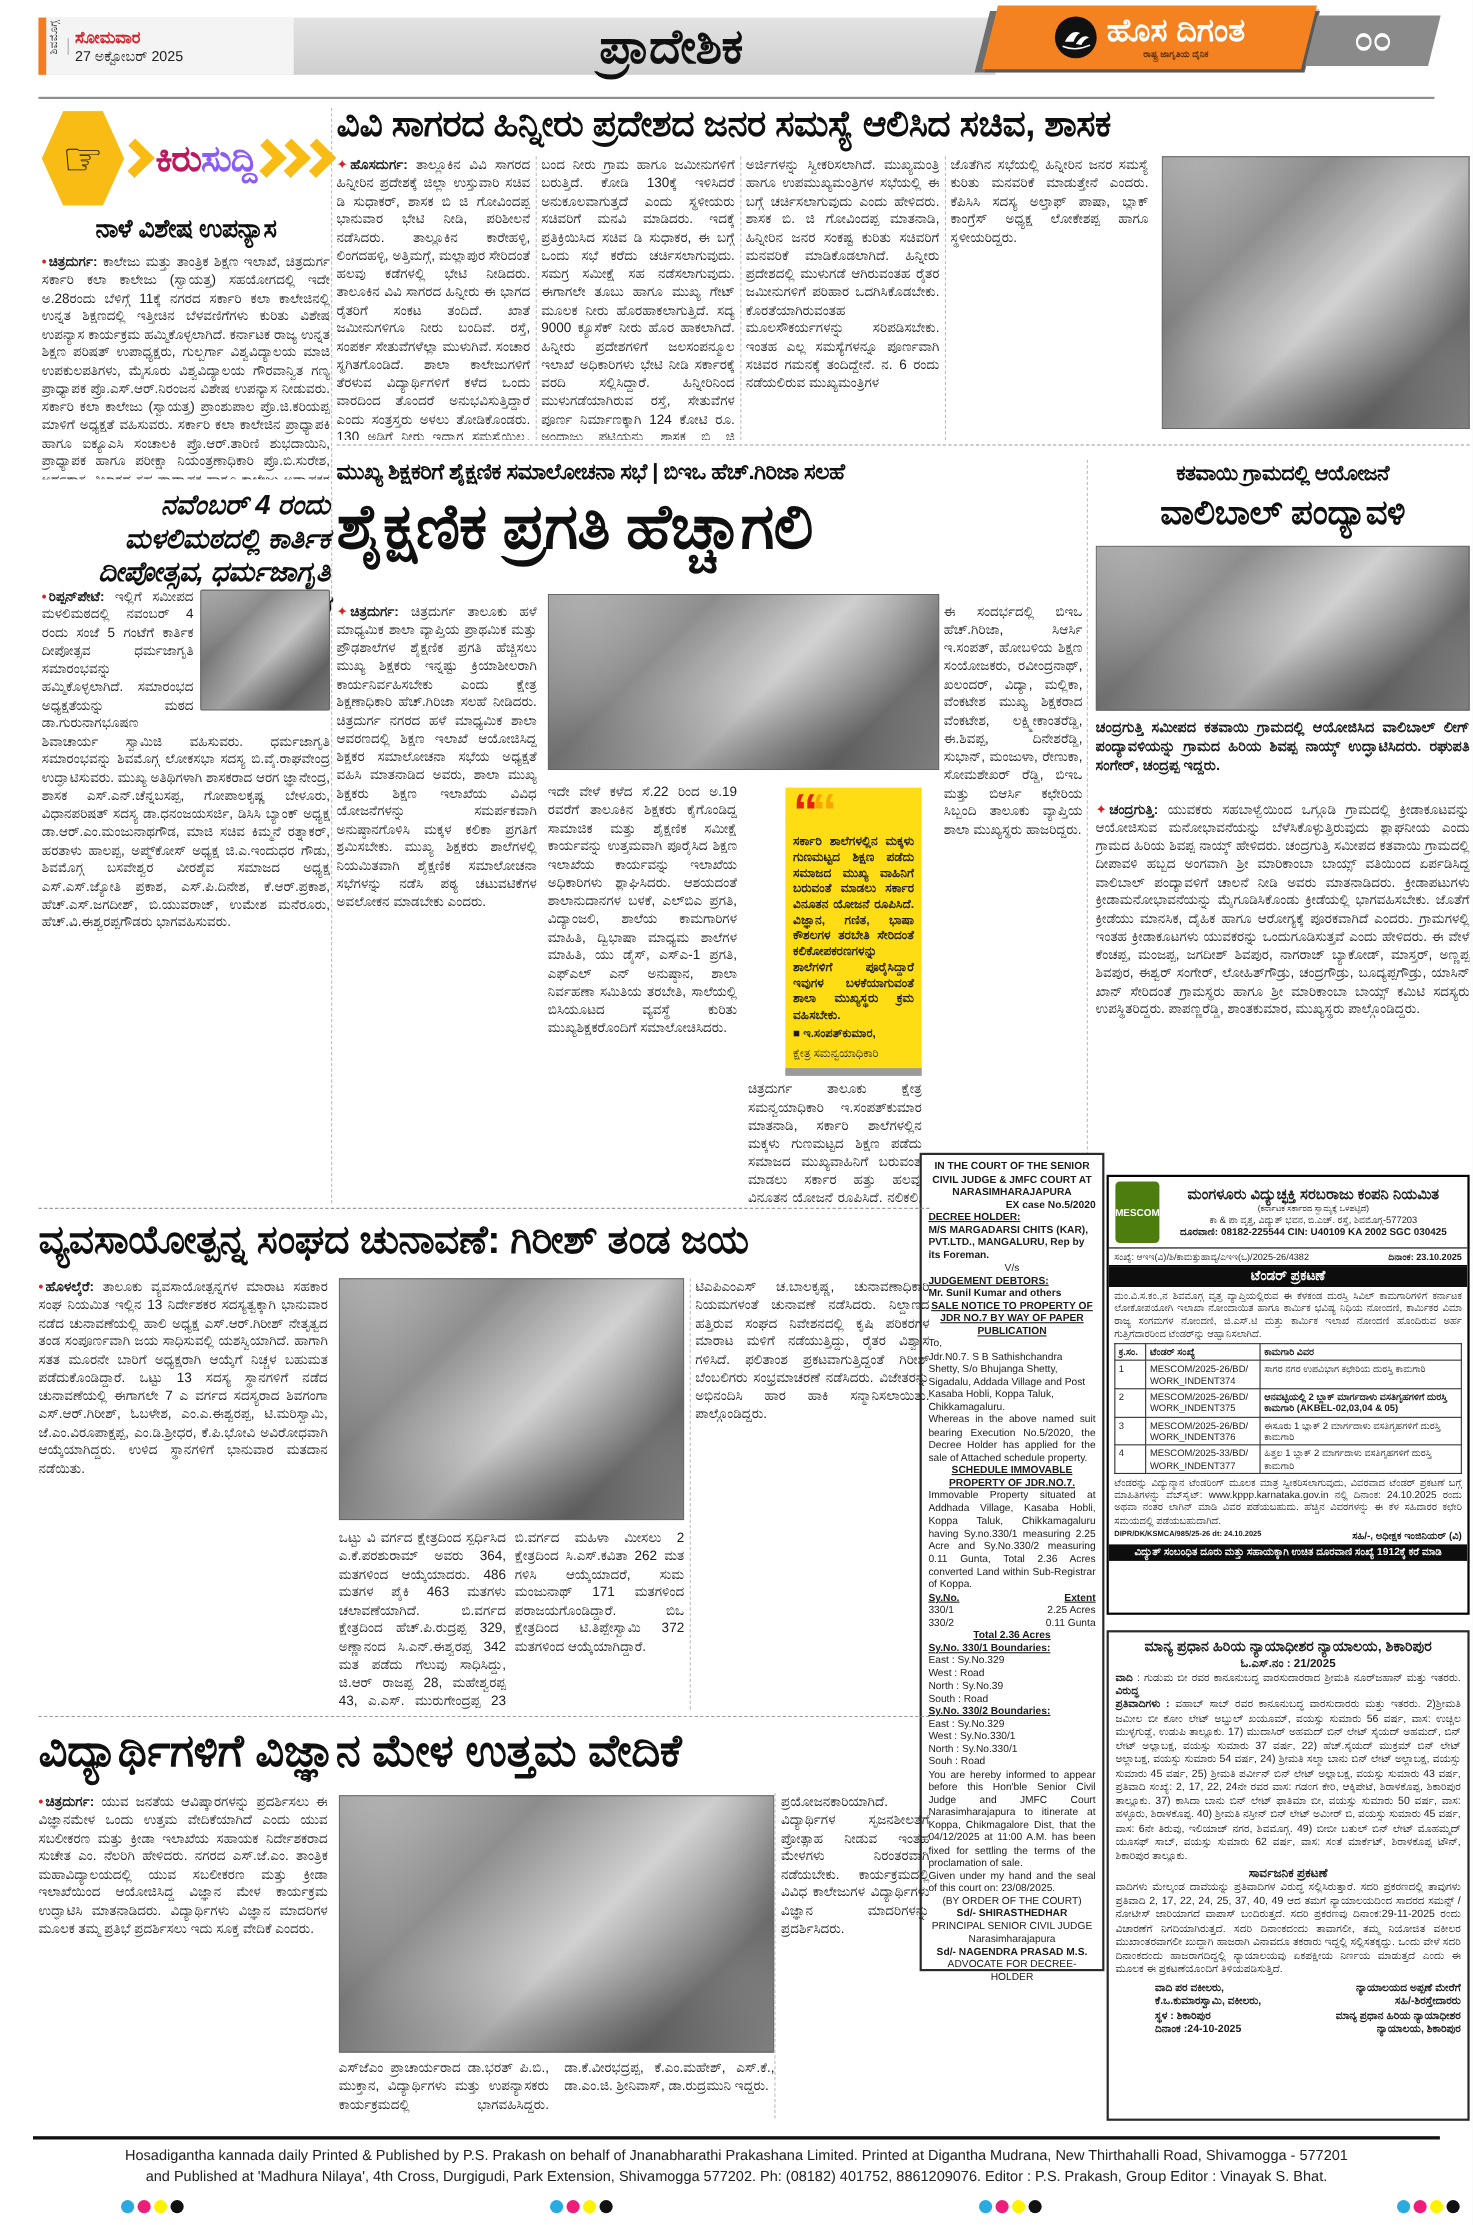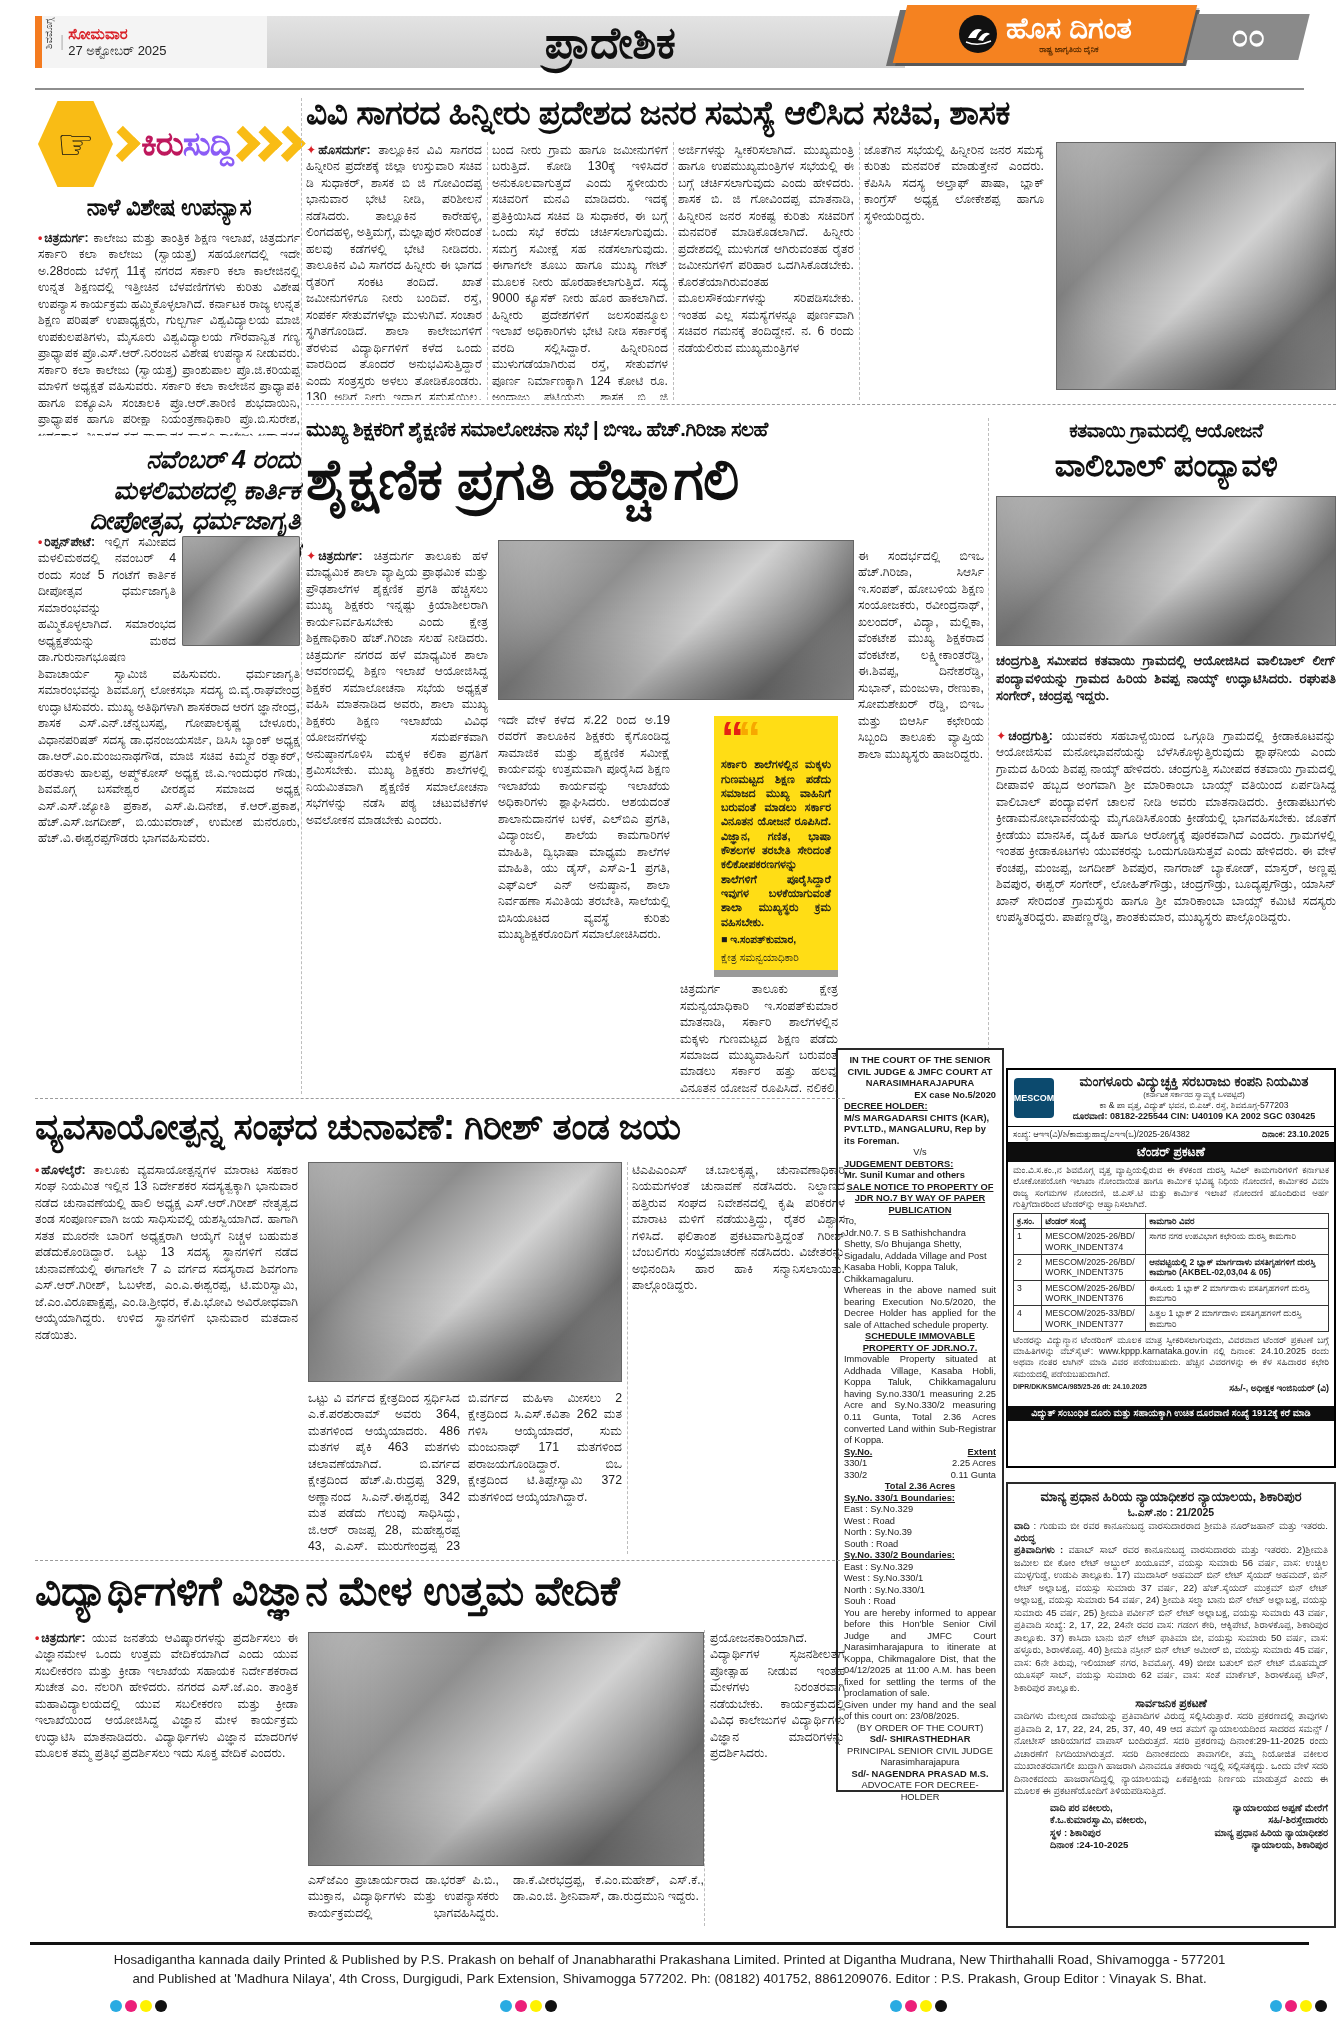--- a/index.html
+++ b/index.html
@@ -36,21 +36,21 @@
   .qmark{font-size:46px;line-height:.7;font-weight:bold;letter-spacing:-6px;}
   .qm-red{color:#e42313;}.qm-or{color:#f7a800;}
   .qattr{font-size:10.5px;margin-top:4px;}
   
   .noticebox{border:2px solid #2a2a2a;background:#fff;padding:5px 6px;font-size:9.3px;line-height:1.24;}
   .noticebox .c{text-align:center;}
   .u{text-decoration:underline;}
   .b{font-weight:bold;}
   .mescom{border:2.5px solid #000;}
   .mescom-head{display:flex;gap:6px;padding:4px 6px;border-bottom:1.5px solid #000;align-items:center;}
-  .mescom-logo{width:40px;height:40px;background:#0c4a6e;color:#fff;display:flex;align-items:center;justify-content:center;
+  .mescom-logo{width:40px;height:56px;background:#4d7c0f;color:#fff;display:flex;align-items:center;justify-content:center;
                font-size:9px;font-weight:bold;border-radius:4px;flex:0 0 40px;}
   .blackbar{background:#0d0d0d;color:#fff;text-align:center;font-weight:bold;}
   table.tender{border-collapse:collapse;width:100%;font-size:8.6px;line-height:1.2;}
   table.tender td,table.tender th{border:1px solid #333;padding:2px 3px;vertical-align:top;text-align:left;}
   .kv{display:flex;justify-content:space-between;}
   
   .dotrow{display:flex;gap:3px;}
   .dot{width:12px;height:12px;border-radius:50%;}
   .dot-c{background:#29abe2;}.dot-m{background:#ec1e79;}.dot-y{background:#fff200;}.dot-k{background:#111;}
 </style>
@@ -264,21 +264,21 @@
         </tr>
         <tr>
           <td>4</td>
           <td>MESCOM/2025-33/BD/ WORK_INDENT377</td>
           <td>ಹಿತ್ತಲ 1 ಬ್ಲಾಕ್ 2 ಮಾರ್ಗದಾಳು ವಸತಿಗೃಹಗಳಿಗೆ ದುರಸ್ತಿ ಕಾಮಗಾರಿ</td>
         </tr>
       </tbody>
         </table>
     </div>
     <div style="font-size:9px;line-height:1.25;text-align:justify;padding:3px 5px;">ಟೆಂಡರನ್ನು ವಿದ್ಯುನ್ಮಾನ ಟೆಂಡರಿಂಗ್ ಮೂಲಕ ಮಾತ್ರ ಸ್ವೀಕರಿಸಲಾಗುವುದು, ವಿವರವಾದ ಟೆಂಡರ್ ಪ್ರಕಟಣೆ ಬಗ್ಗೆ ಮಾಹಿತಿಗಳನ್ನು ವೆಬ್‌ಸೈಟ್: www.kppp.karnataka.gov.in ನಲ್ಲಿ ದಿನಾಂಕ: 24.10.2025 ರಂದು ಅಥವಾ ನಂತರ ಲಾಗಿನ್ ಮಾಡಿ ವಿವರ ಪಡೆಯಬಹುದು. ಹೆಚ್ಚಿನ ವಿವರಗಳನ್ನು ಈ ಕೆಳ ಸಹಿದಾರರ ಕಛೇರಿ ಸಮಯದಲ್ಲಿ ಪಡೆಯಬಹುದಾಗಿದೆ.</div>
-    <div class="kv" style="padding:0 5px 12px;">
+    <div class="kv" style="padding:0 5px 2px;">
       <span style="font-size:6.8px;font-weight:bold;">DIPR/DK/KSMCA/985/25-26 dt: 24.10.2025</span>
       <span style="font-size:9px;font-weight:bold;">ಸಹಿ/-, ಅಧೀಕ್ಷಕ ಇಂಜಿನಿಯರ್ (ವಿ)</span>
     </div>
     <div class="blackbar" style="font-size:9.3px;padding:2px 3px;">ವಿದ್ಯುತ್ ಸಂಬಂಧಿತ ದೂರು ಮತ್ತು ಸಹಾಯಕ್ಕಾಗಿ ಉಚಿತ ದೂರವಾಣಿ ಸಂಖ್ಯೆ 1912ಕ್ಕೆ ಕರೆ ಮಾಡಿ</div>
   </div>
 
   <div class="abs noticebox" style="left:1006px;top:1482px;width:330px;height:446px;box-sizing:border-box;font-size:9.6px;line-height:1.3;">
     <div class="c b" style="font-size:13px;">ಮಾನ್ಯ ಪ್ರಧಾನ ಹಿರಿಯ ನ್ಯಾಯಾಧೀಶರ ನ್ಯಾಯಾಲಯ, ಶಿಕಾರಿಪುರ</div>
     <div class="c b" style="font-size:10.5px;">ಓ.ಎಸ್.ನಂ : 21/2025</div>
     <div style="text-align:justify;">

